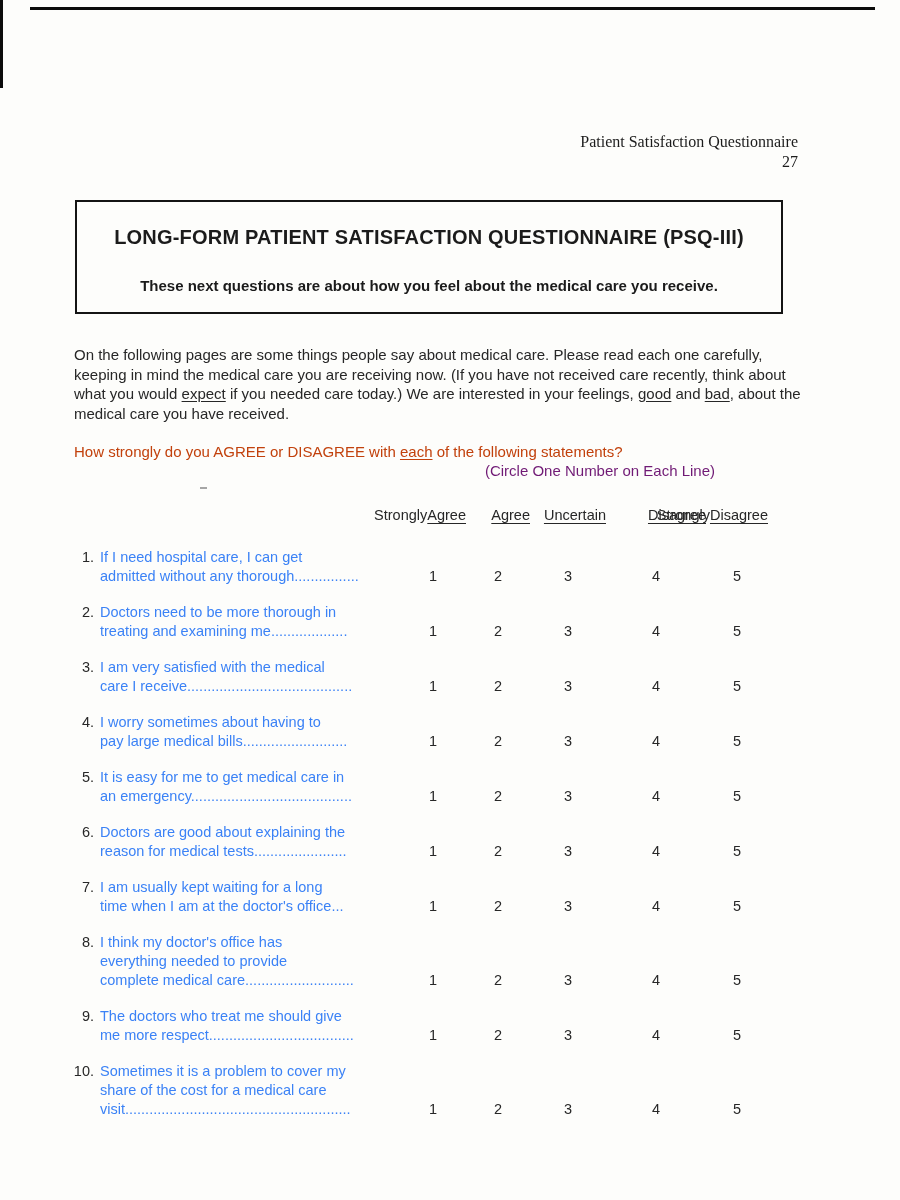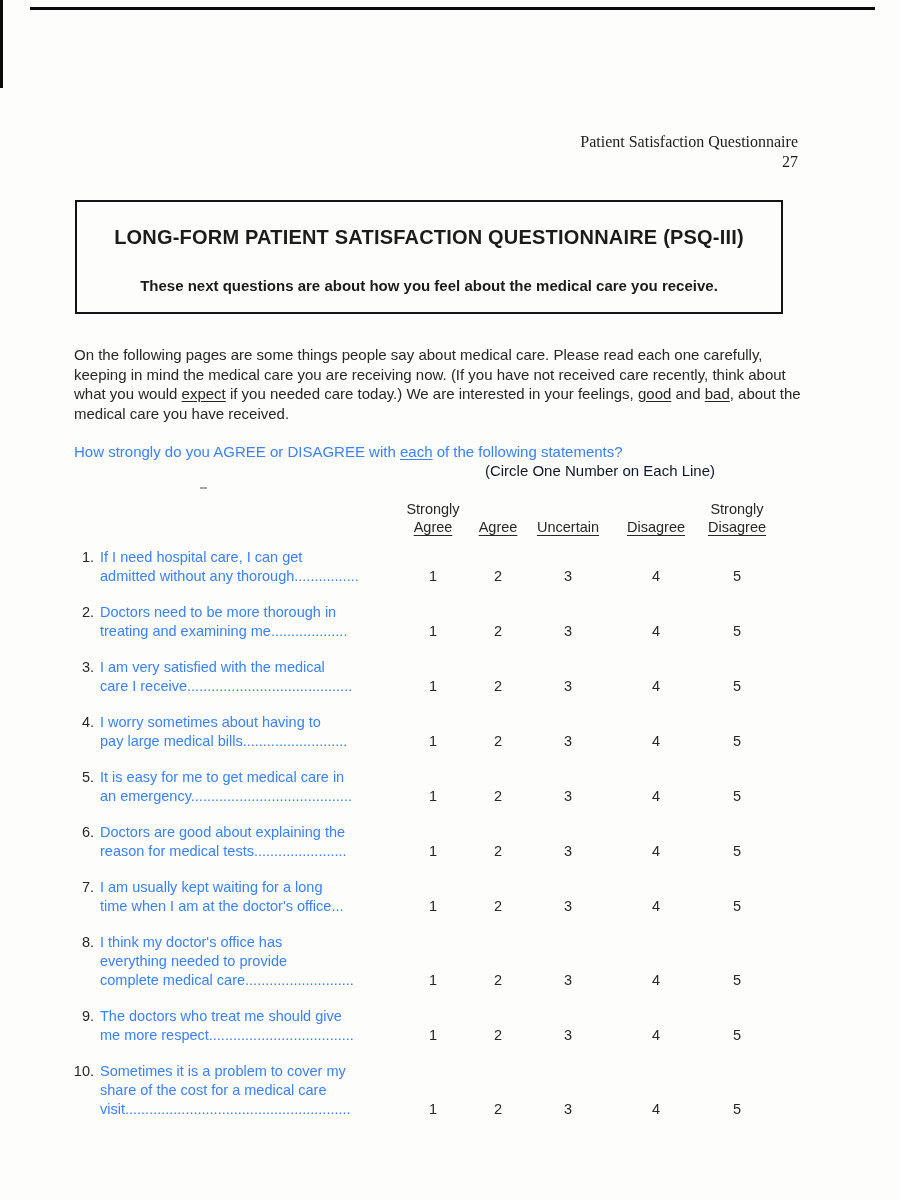--- a/index.html
+++ b/index.html
@@ -34,35 +34,35 @@
   }
   .box-title { font-size:20px; font-weight:bold; letter-spacing:0.2px; color:#1b1b1b; }
   .box-subtitle { margin-top:28px; font-size:15px; font-weight:bold; color:#1b1b1b; }
 
   .intro {
     position:absolute; top:330px; left:74px; width:740px;
     font-size:15px; line-height:19.5px; color:#272727;
   }
   .instruction {
     position:absolute; top:428px; left:74px; width:740px;
-    font-size:15px; color:#3b82f6;
+    font-size:15px; color:#c2410c;
   }
   .u { text-decoration:underline; text-underline-offset:2px; }
 
   .circle-note {
     position:absolute; top:462px; left:440px; width:320px;
-    text-align:center; font-size:15px; color:#0f172a;
+    text-align:center; font-size:15px; color:#701a75;
   }
 
   .scale-header {
     position:absolute; top:494px; left:400px;
     display:flex; font-size:14.5px; color:#272727;
   }
   .scale-col {
-    display:flex; flex-direction:column; justify-content:flex-end; align-items:center;
+    display:flex; justify-content:flex-end; align-items:center;
     height:42px; text-align:center; line-height:18px;
   }
   .scale-col .l2 { text-decoration:underline; text-underline-offset:3px; }
   .w1 { width:66px; } .w2 { width:64px; } .w3 { width:76px; } .w4 { width:100px; } .w5 { width:62px; }
 
   .rows {
     position:absolute; top:548px; left:72px; width:770px;
   }
   .q-row { display:flex; align-items:flex-end; margin-bottom:17px; }
   .q-num {

